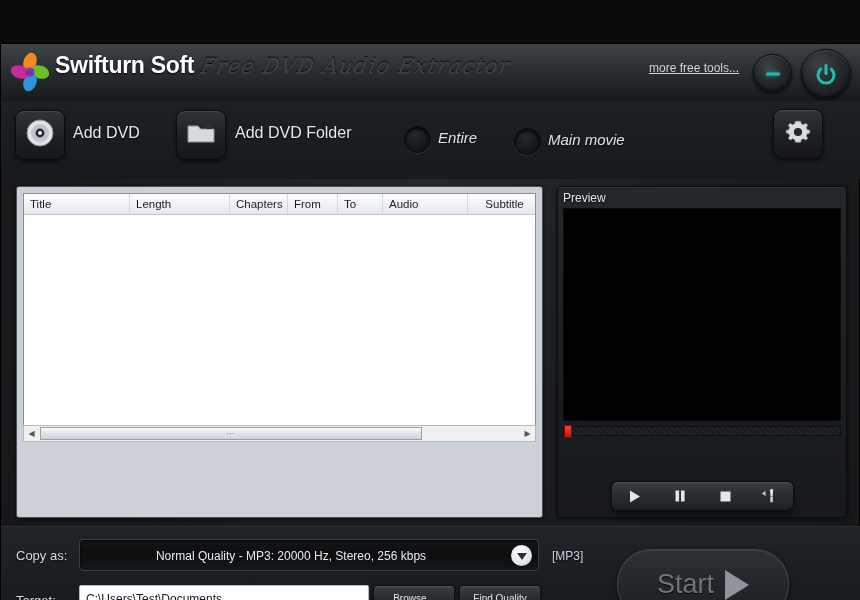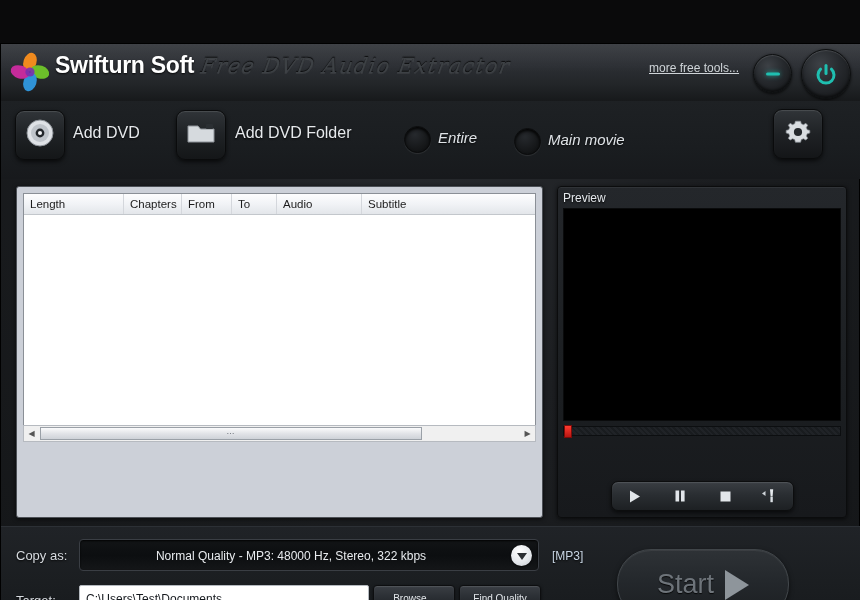--- a/index.html
+++ b/index.html
@@ -125,21 +125,21 @@
     background:linear-gradient(to bottom,#fdfdfe 0%,#f1f3f6 50%,#e3e6ea 100%);
     border-bottom:1px solid #c3c7cc;box-sizing:border-box;
     display:flex;
   }
   .gh{
     position:relative;font-size:11.5px;color:#1c1c1c;
     padding:4px 0 0 6px;box-sizing:border-box;
     border-right:1px solid #d4d7dc;white-space:nowrap;overflow:hidden;
     cursor:pointer;
   }
-  .gh:last-child{border-right:none;}
+  .gh:last-child{border-right:none;text-align:center;}
   .grid-body{height:210px;background:#fff;}
 
   .hscroll{
     position:absolute;left:6px;top:238px;width:513px;height:17px;
     background:#f0f0f0;border:1px solid #b6bac0;box-sizing:border-box;
     display:flex;align-items:center;
   }
   .hs-arrow{
     width:15px;height:15px;flex:0 0 15px;display:flex;align-items:center;justify-content:center;
     color:#555;font-size:8px;cursor:pointer;
@@ -383,20 +383,21 @@
           <circle cx="14" cy="14" r="4.1" fill="#24282c"></circle>
         </svg>
       </div>
     </div>
   </div>
 
   <div class="listpanel">
 
     <div class="grid">
       <div class="grid-head">
+        <div class="gh" style="width:106px">Title</div>
         <div class="gh" style="width:100px">Length</div>
         <div class="gh" style="width:58px">Chapters</div>
         <div class="gh" style="width:50px">From</div>
         <div class="gh" style="width:45px">To</div>
         <div class="gh" style="width:85px">Audio</div>
         <div class="gh" style="width:67px">Subtitle</div>
       </div>
       <div class="grid-body"></div>
     </div>
 
@@ -472,21 +473,21 @@
           <rect x="9.4" y="8.8" width="2.4" height="5.4" fill="#dadfe4"></rect>
         </svg>
       </div>
     </div>
   </div>
 
   <div class="bottom">
     <div class="bot-lbl" id="lbl-copyas">Copy as:</div>
 
     <div class="darkcombo">
-      <div class="dc-text">Normal Quality - MP3: 48000 Hz, Stereo, 322 kbps</div>
+      <div class="dc-text">Normal Quality - MP3: 20000 Hz, Stereo, 256 kbps</div>
       <div class="dc-circle">
         <div class="dc-tri"></div>
       </div>
     </div>
 
     <div class="bot-lbl" id="lbl-mp3">[MP3]</div>
 
     <div class="bot-lbl" id="lbl-target">Target:</div>
   </div>
 

